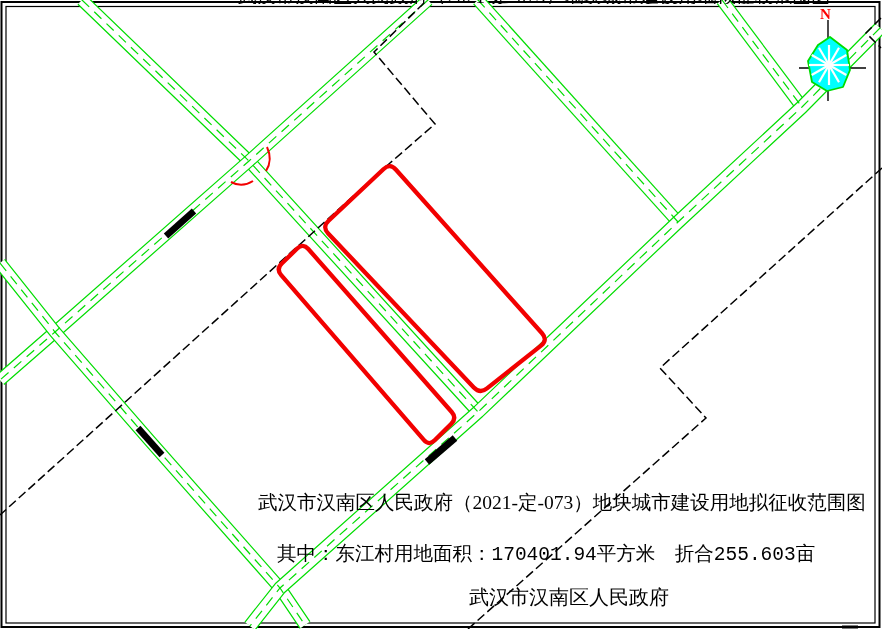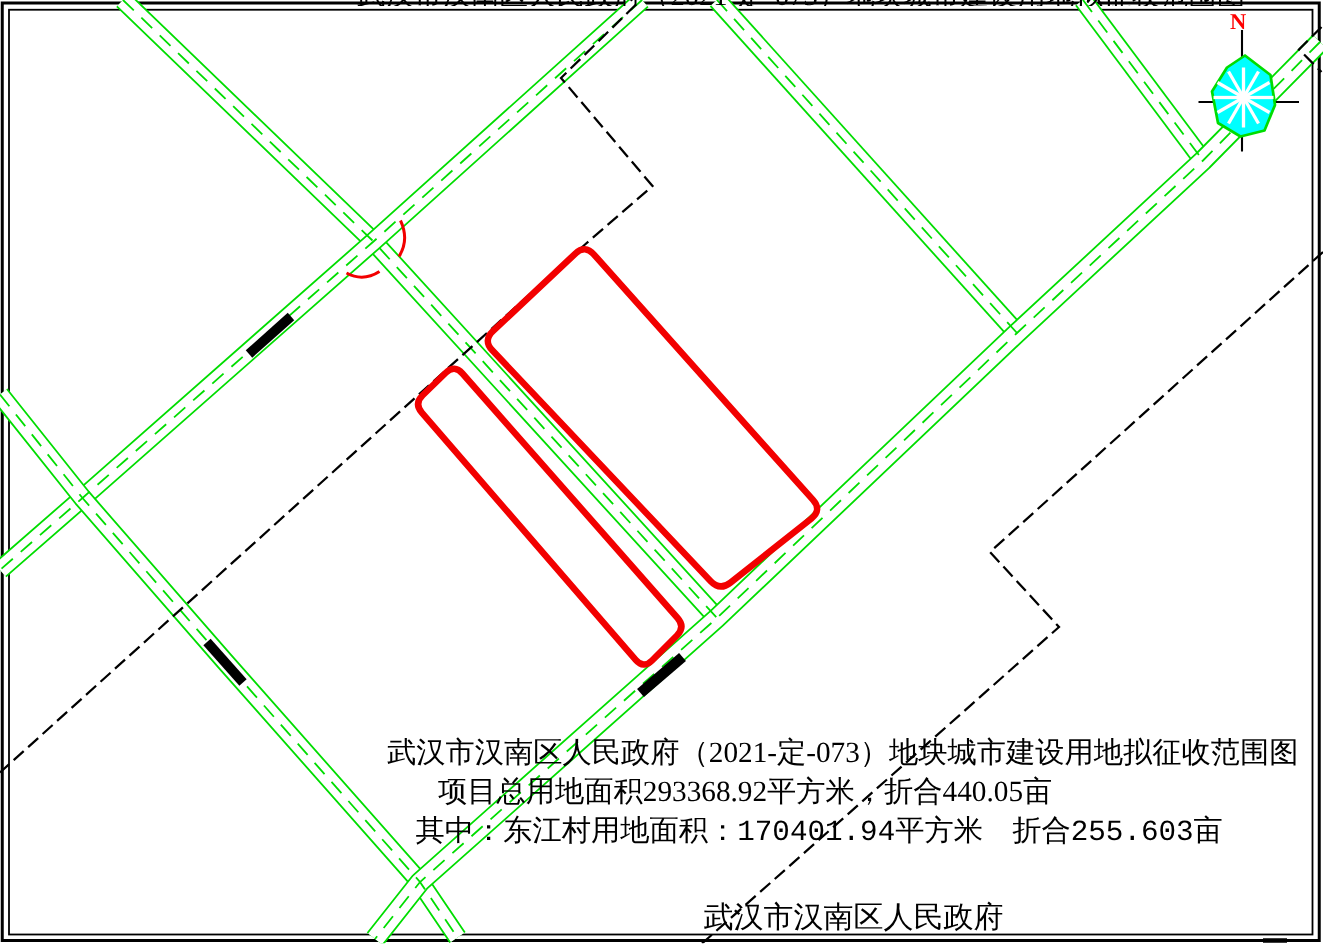--- a/index.html
+++ b/index.html
@@ -3,21 +3,21 @@
 <meta charset="utf-8">
 <style>
   html,body{margin:0;padding:0;background:#fff;}
   .stage{position:relative;width:882px;height:629px;background:#fff;overflow:hidden;
          font-family:"Liberation Serif","DejaVu Serif",serif;color:#000;}
   .stage svg{position:absolute;left:0;top:0;}
   .txt{position:absolute;white-space:nowrap;color:#000;line-height:1.05;}
   .l1{left:258px;top:493px;font-size:19.5px;}
   .l2{left:292px;top:519px;font-size:19.5px;}
   .l3{left:277px;top:545px;font-size:19.5px;font-family:Liberation Mono, monospace;}
-  .sig{left:469px;top:587px;font-size:20px;margin-top:15px;}
+  .sig{left:469px;top:587px;font-size:20px;}
   .topstrip{position:absolute;left:238px;top:0;height:4px;overflow:hidden;}
   .topstrip span{display:block;font-size:19px;margin-top:-16.5px;white-space:nowrap;}
 </style>
 </head>
 <body>
 
 <div class="stage">
   <svg width="882" height="629" viewBox="0 0 882 629">
       <rect x="1.5" y="2" width="878" height="625" fill="none" stroke="#000000" stroke-width="2"></rect>
       <rect x="6" y="6.5" width="869" height="616.5" fill="none" stroke="#000000" stroke-width="1.2"></rect>
@@ -66,16 +66,15 @@
       <line x1="829" y1="65" x2="839" y2="47.67949192431123" stroke="#fff" stroke-width="2.2"></line>
       <line x1="829" y1="65" x2="846.3205080756887" y2="54.99999999999999" stroke="#fff" stroke-width="2.2"></line>
       <text x="820" y="19" fill="#ff0000" font-size="15" font-weight="bold" font-family="&quot;Liberation Serif&quot;,&quot;DejaVu Serif&quot;,serif">N</text>
     </svg>
 
   <div class="topstrip">
     <span>武汉市汉南区人民政府（2021-定-073）地块城市建设用地拟征收范围图</span>
   </div>
 
   <div class="txt l1">武汉市汉南区人民政府（2021-定-073）地块城市建设用地拟征收范围图</div>
-  <div class="txt l2">项目总用地面积293368.92平方米，折合440.05亩</div>
   <div class="txt l3">其中：东江村用地面积：170401.94平方米　折合255.603亩</div>
   <div class="txt sig">武汉市汉南区人民政府</div>
 </div>
 
 </body></html>

